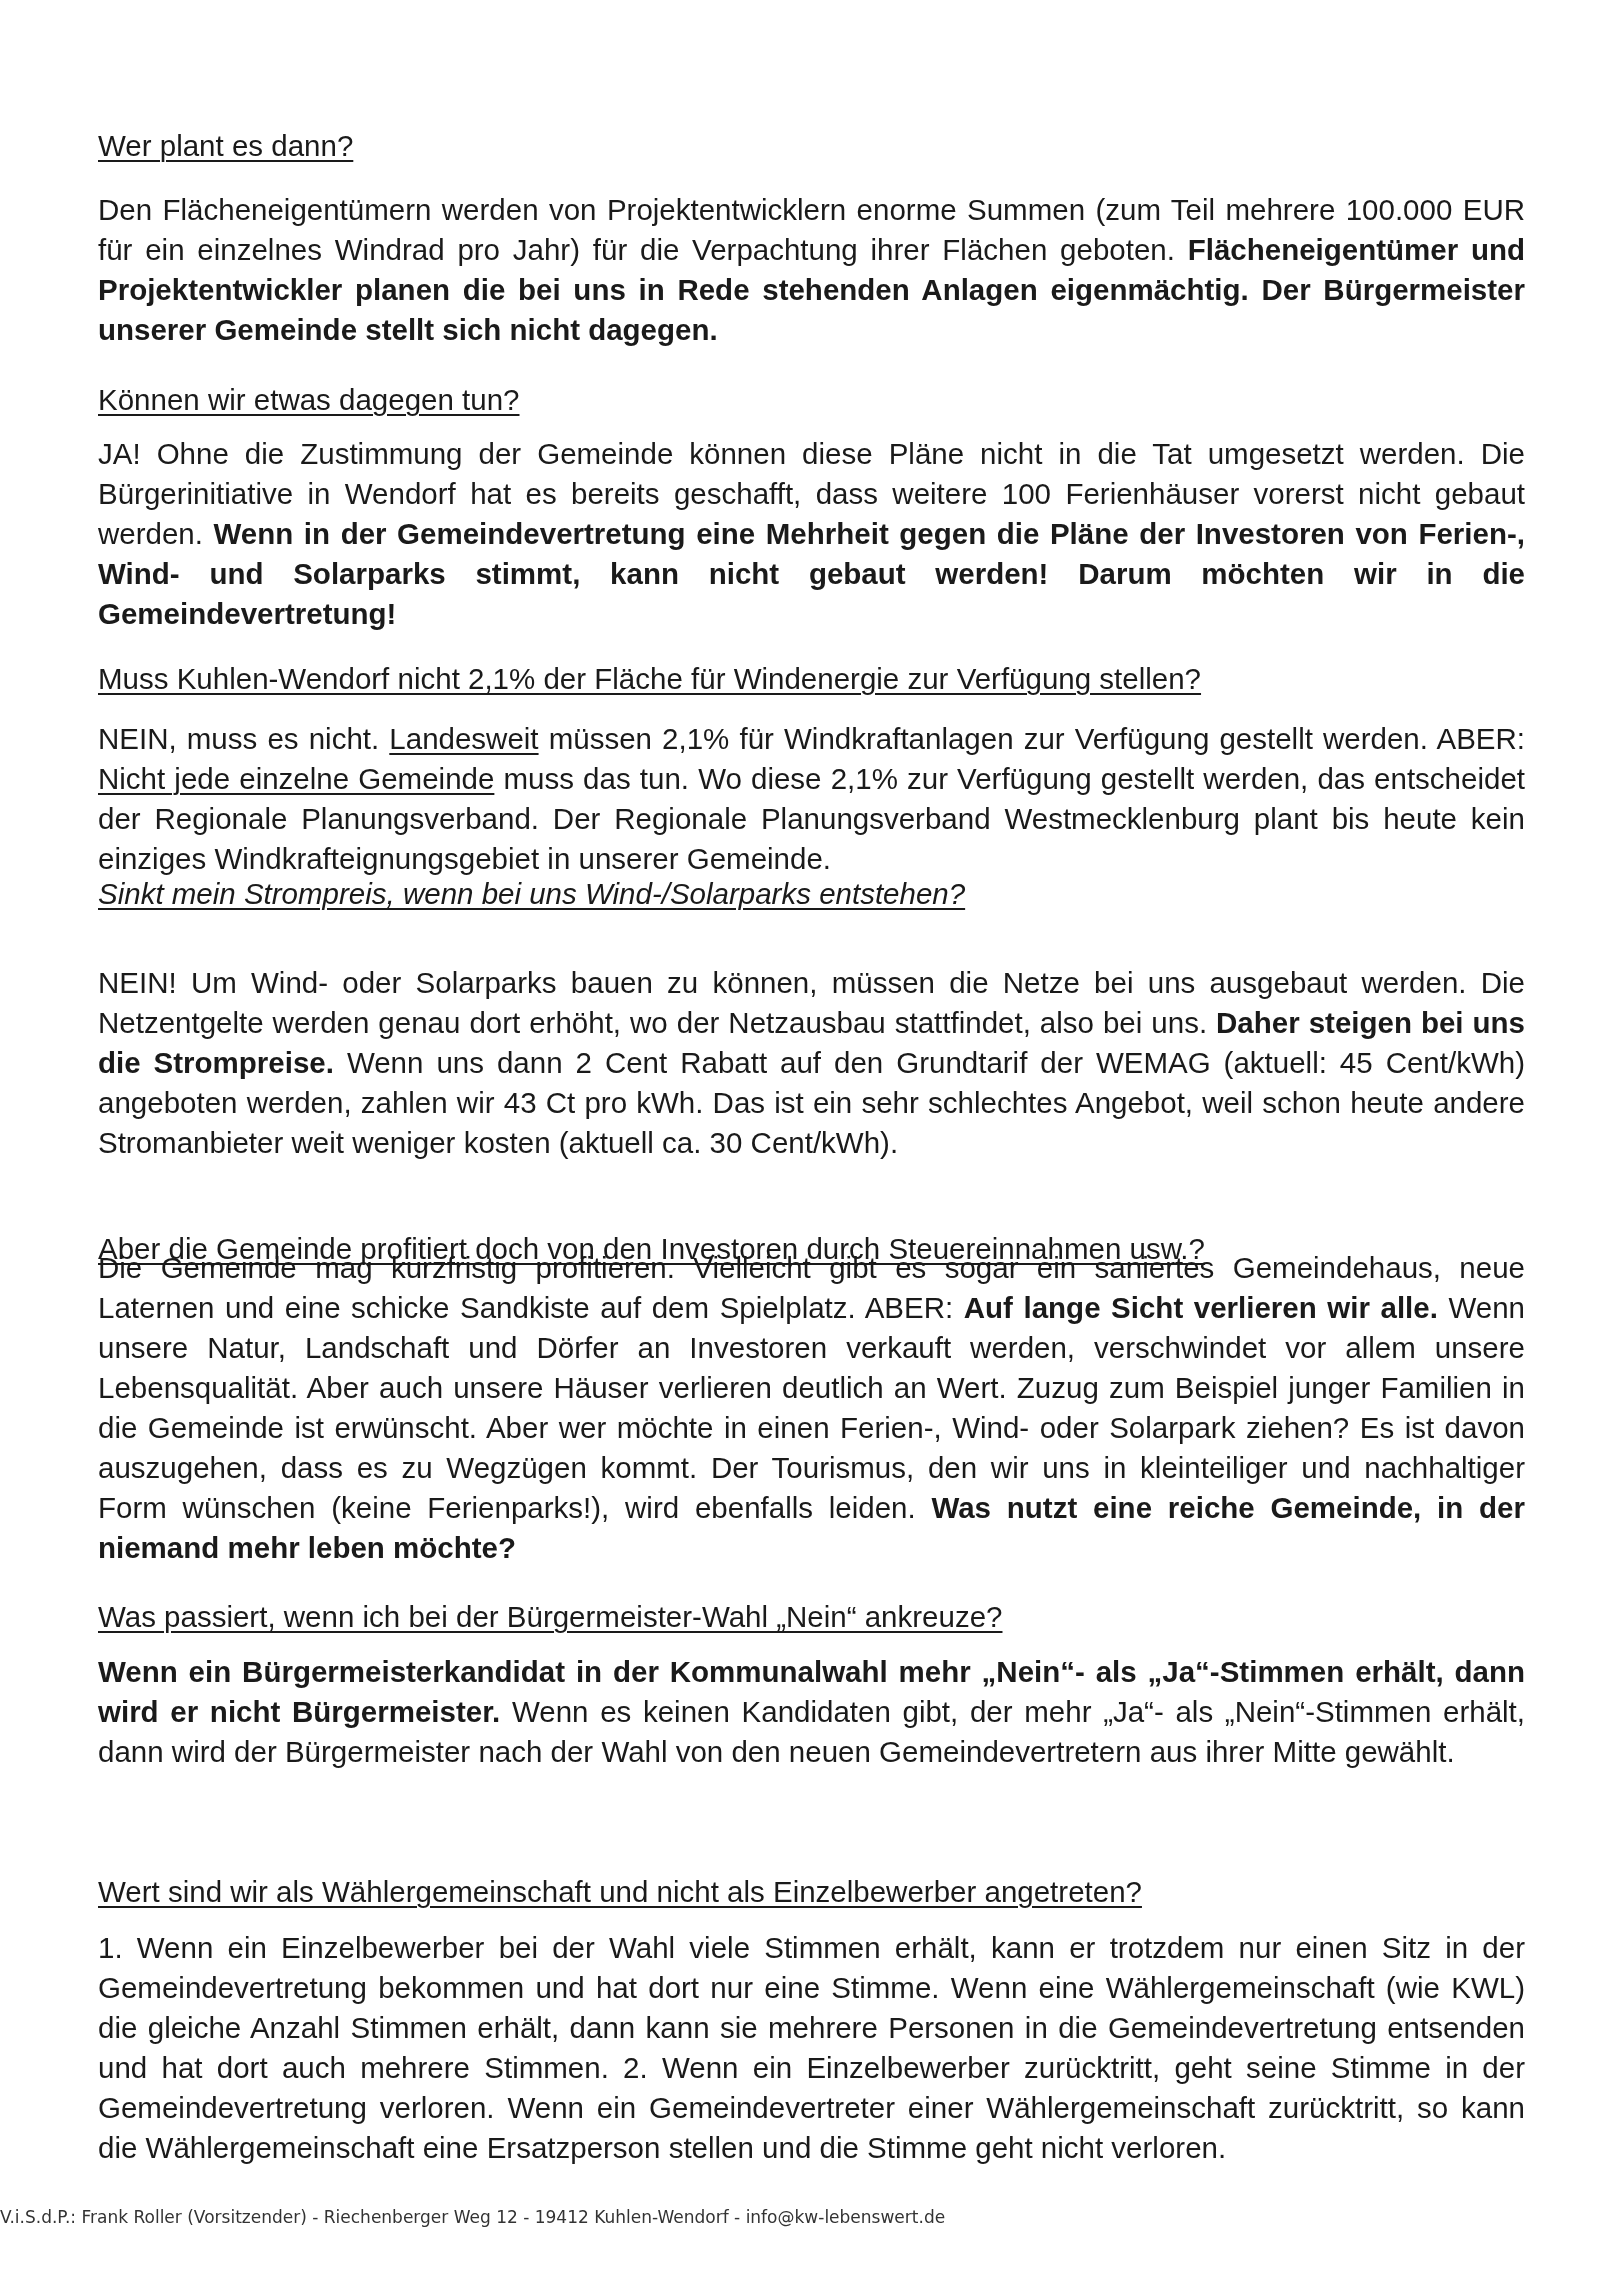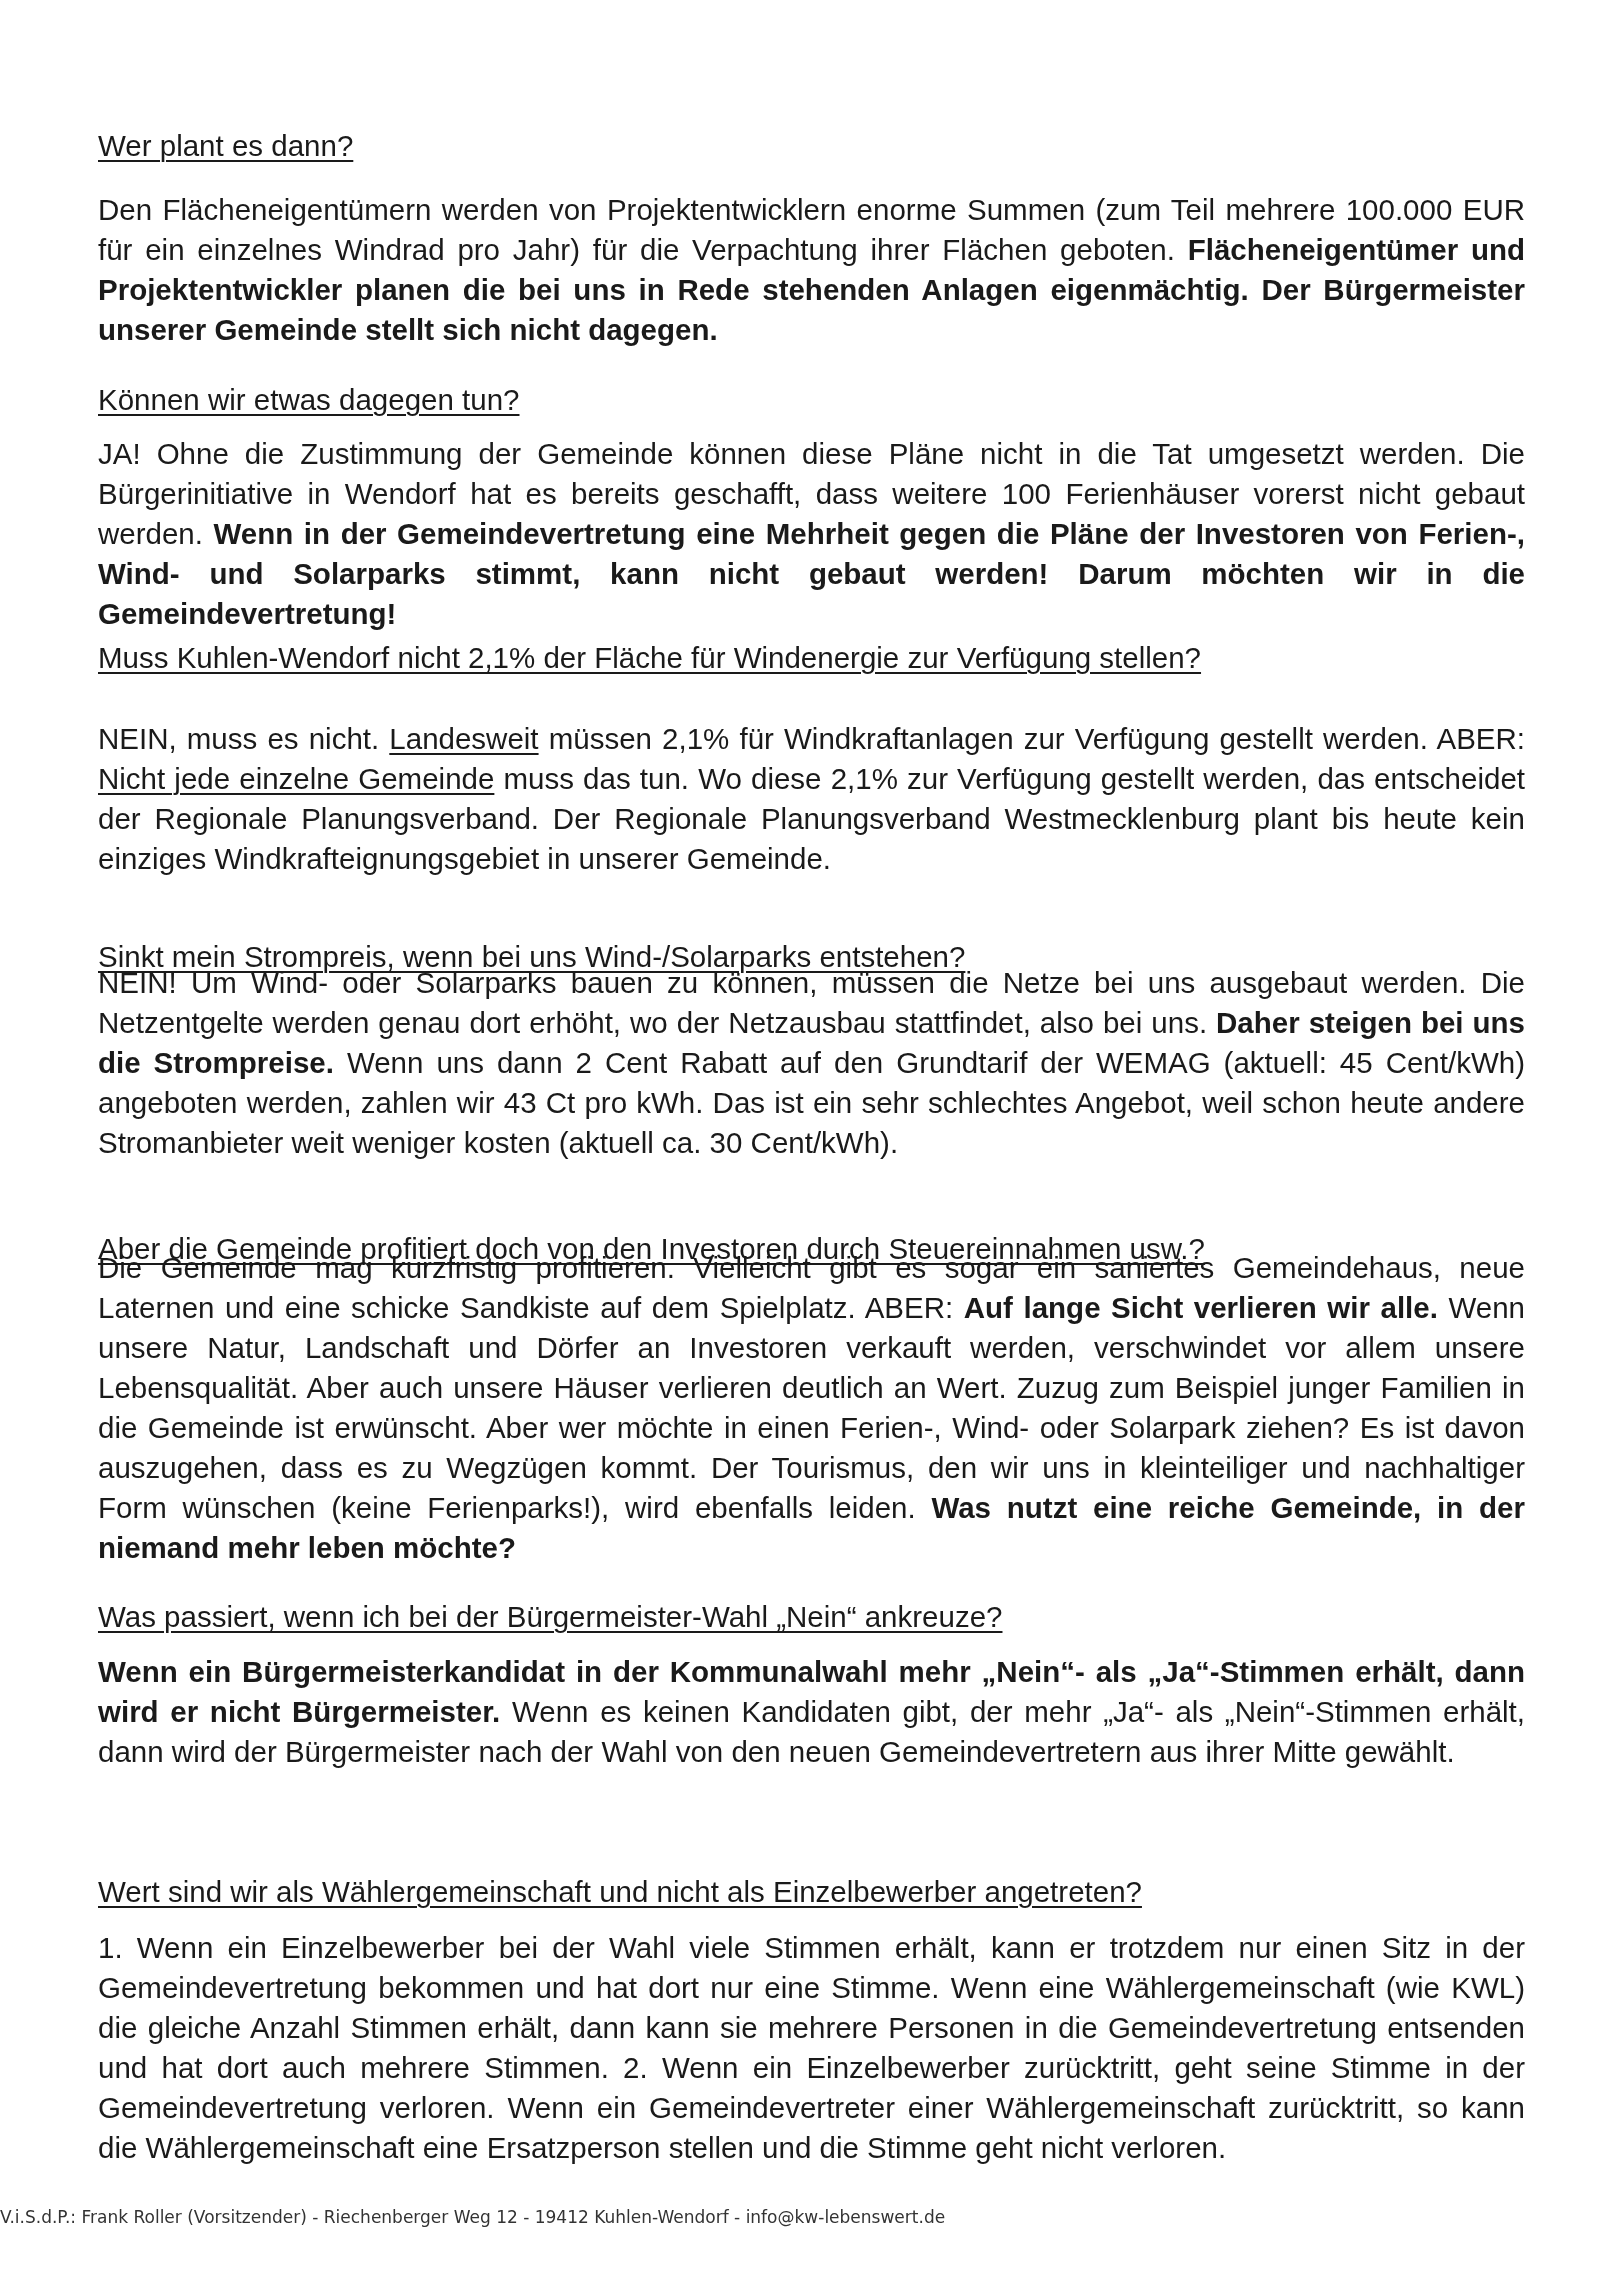--- a/index.html
+++ b/index.html
@@ -14,23 +14,23 @@
             font-family:"DejaVu Sans", sans-serif; font-size:17px; color:#333; }
 </style>
 </head>
 <body>
 
 <div id="doc">
     <div class="block q" style="top: 126px;">Wer plant es dann?</div>
     <div class="block p" style="top: 190px;"><span>Den Flächeneigentümern werden von Projektentwicklern enorme Summen (zum Teil mehrere 100.000 EUR für ein einzelnes Windrad pro Jahr) für die Verpachtung ihrer Flächen geboten. </span><b>Flächeneigentümer und Projektentwickler planen die bei uns in Rede stehenden Anlagen eigenmächtig. Der Bürgermeister unserer Gemeinde stellt sich nicht dagegen.</b></div>
     <div class="block q" style="top: 380px;">Können wir etwas dagegen tun?</div>
     <div class="block p" style="top: 434px;"><span>JA! Ohne die Zustimmung der Gemeinde können diese Pläne nicht in die Tat umgesetzt werden. Die Bürgerinitiative in Wendorf hat es bereits geschafft, dass weitere 100 Ferienhäuser vorerst nicht gebaut werden. </span><b>Wenn in der Gemeindevertretung eine Mehrheit gegen die Pläne der Investoren von Ferien-, Wind- und Solarparks stimmt, kann nicht gebaut werden! Darum möchten wir in die Gemeindevertretung!</b></div>
-    <div class="block q" style="top: 638px;">Muss Kuhlen-Wendorf nicht 2,1% der Fläche für Windenergie zur Verfügung stellen?</div>
+    <div class="block q" style="top: 659px;">Muss Kuhlen-Wendorf nicht 2,1% der Fläche für Windenergie zur Verfügung stellen?</div>
     <div class="block p" style="top: 719px;"><span>NEIN, muss es nicht. </span><span class="u">Landesweit</span><span> müssen 2,1% für Windkraftanlagen zur Verfügung gestellt werden. ABER: </span><span class="u">Nicht jede einzelne Gemeinde</span><span> muss das tun. Wo diese 2,1% zur Verfügung gestellt werden, das entscheidet der Regionale Planungsverband. Der Regionale Planungsverband Westmecklenburg plant bis heute kein einziges Windkrafteignungsgebiet in unserer Gemeinde.</span></div>
-    <div class="block q" style="top: 937px;">Sinkt mein Strompreis, wenn bei uns Wind-/Solarparks entstehen?</div>
+    <div class="block q" style="top: 874px; font-style: italic;">Sinkt mein Strompreis, wenn bei uns Wind-/Solarparks entstehen?</div>
     <div class="block p" style="top: 963px;"><span>NEIN! Um Wind- oder Solarparks bauen zu können, müssen die Netze bei uns ausgebaut werden. Die Netzentgelte werden genau dort erhöht, wo der Netzausbau stattfindet, also bei uns. </span><b>Daher steigen bei uns die Strompreise.</b><span> Wenn uns dann 2 Cent Rabatt auf den Grundtarif der WEMAG (aktuell: 45 Cent/kWh) angeboten werden, zahlen wir 43 Ct pro kWh. Das ist ein sehr schlechtes Angebot, weil schon heute andere Stromanbieter weit weniger kosten (aktuell ca. 30 Cent/kWh).</span></div>
     <div class="block q" style="top: 1193px; margin-top: 36px;">Aber die Gemeinde profitiert doch von den Investoren durch Steuereinnahmen usw.?</div>
     <div class="block p" style="top: 1248px;"><span>Die Gemeinde mag kurzfristig profitieren. Vielleicht gibt es sogar ein saniertes Gemeindehaus, neue Laternen und eine schicke Sandkiste auf dem Spielplatz. ABER: </span><b>Auf lange Sicht verlieren wir alle.</b><span> Wenn unsere Natur, Landschaft und Dörfer an Investoren verkauft werden, verschwindet vor allem unsere Lebensqualität. Aber auch unsere Häuser verlieren deutlich an Wert. Zuzug zum Beispiel junger Familien in die Gemeinde ist erwünscht. Aber wer möchte in einen Ferien-, Wind- oder Solarpark ziehen? Es ist davon auszugehen, dass es zu Wegzügen kommt. Der Tourismus, den wir uns in kleinteiliger und nachhaltiger Form wünschen (keine Ferienparks!), wird ebenfalls leiden. </span><b>Was nutzt eine reiche Gemeinde, in der niemand mehr leben möchte?</b></div>
     <div class="block q" style="top: 1597px;">Was passiert, wenn ich bei der Bürgermeister-Wahl „Nein“ ankreuze?</div>
     <div class="block p" style="top: 1652px;"><b>Wenn ein Bürgermeisterkandidat in der Kommunalwahl mehr „Nein“- als „Ja“-Stimmen erhält, dann wird er nicht Bürgermeister.</b><span> Wenn es keinen Kandidaten gibt, der mehr „Ja“- als „Nein“-Stimmen erhält, dann wird der Bürgermeister nach der Wahl von den neuen Gemeindevertretern aus ihrer Mitte gewählt.</span></div>
     <div class="block q" style="top: 1872px;">Wert sind wir als Wählergemeinschaft und nicht als Einzelbewerber angetreten?</div>
     <div class="block p" style="top: 1928px;"><span>1. Wenn ein Einzelbewerber bei der Wahl viele Stimmen erhält, kann er trotzdem nur einen Sitz in der Gemeindevertretung bekommen und hat dort nur eine Stimme. Wenn eine Wählergemeinschaft (wie KWL) die gleiche Anzahl Stimmen erhält, dann kann sie mehrere Personen in die Gemeindevertretung entsenden und hat dort auch mehrere Stimmen. 2. Wenn ein Einzelbewerber zurücktritt, geht seine Stimme in der Gemeindevertretung verloren. Wenn ein Gemeindevertreter einer Wählergemeinschaft zurücktritt, so kann die Wählergemeinschaft eine Ersatzperson stellen und die Stimme geht nicht verloren.</span></div>
   </div>
 
 <div class="footer">V.i.S.d.P.: Frank Roller (Vorsitzender) - Riechenberger Weg 12 - 19412 Kuhlen-Wendorf - info@kw-lebenswert.de</div>

